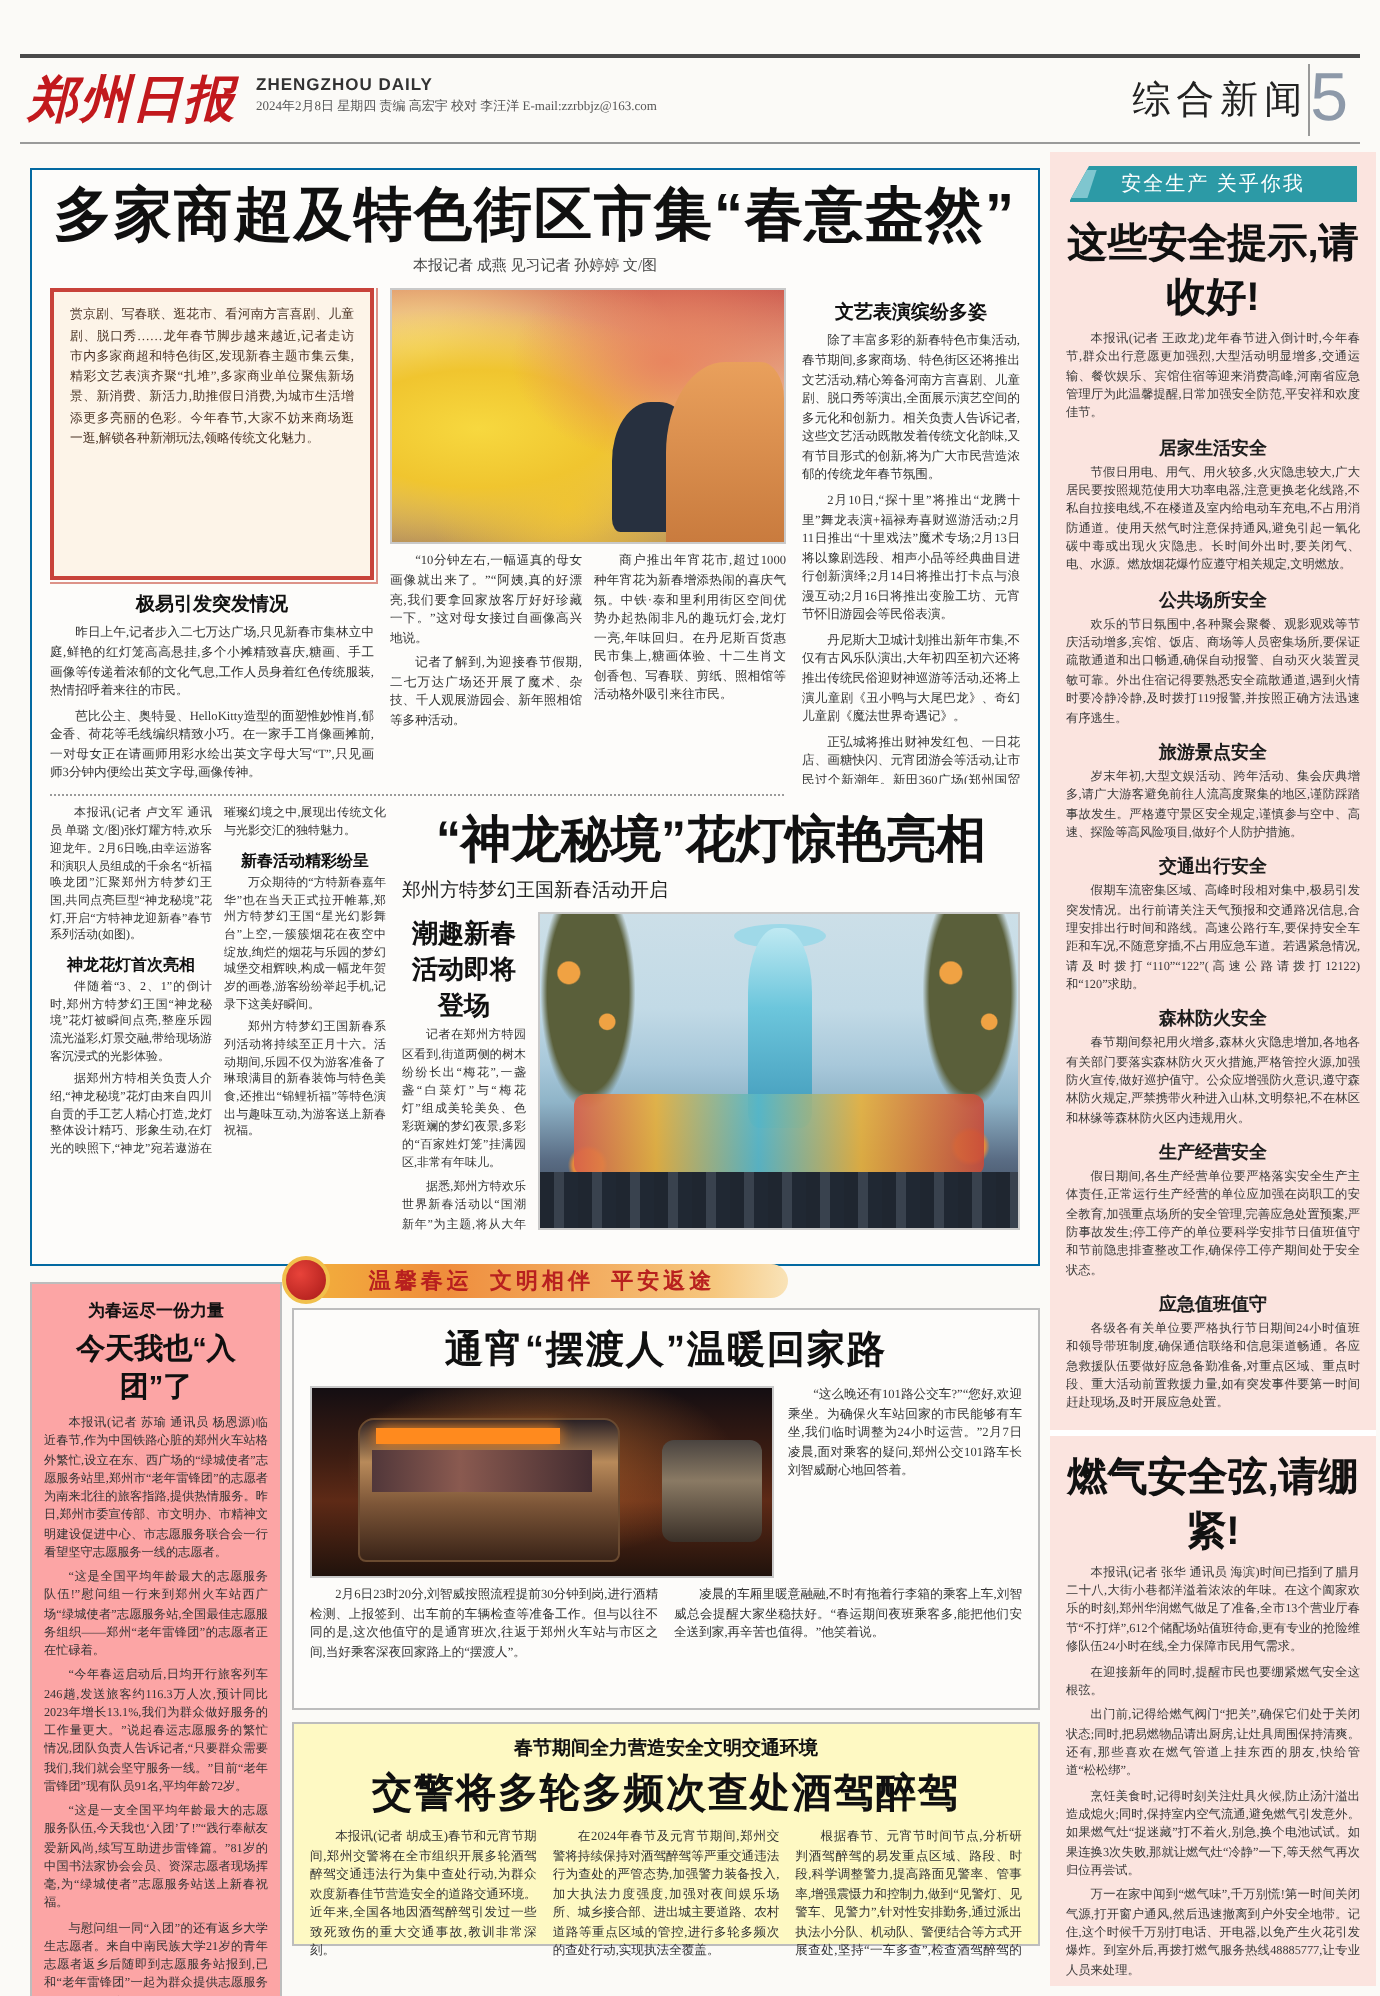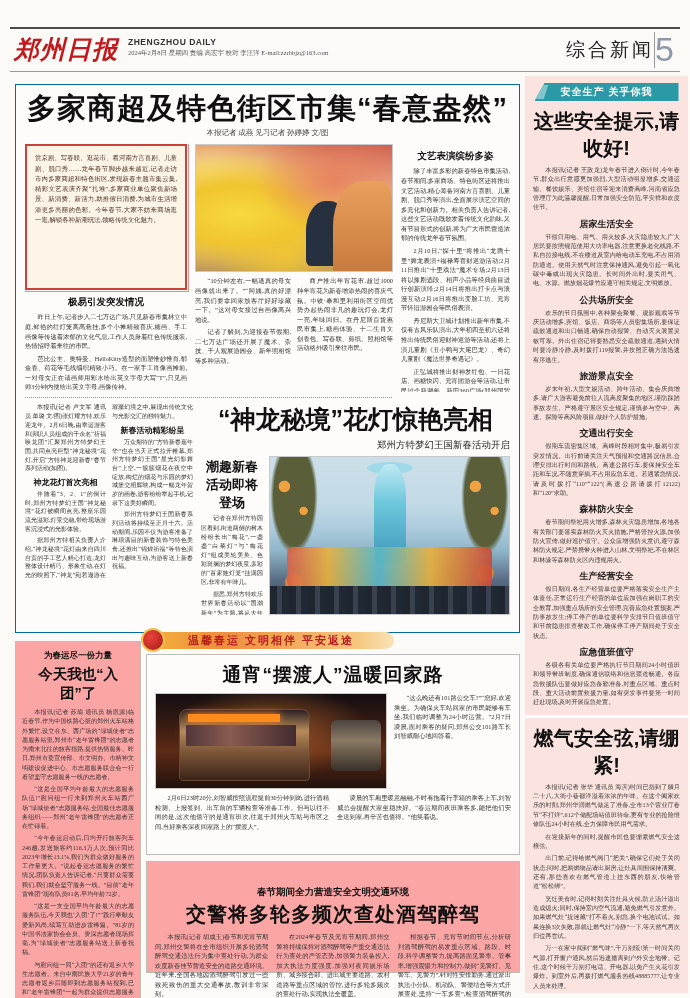--- a/index.html
+++ b/index.html
@@ -39,21 +39,21 @@
   .col-arts{flex:1;overflow:hidden;}
   .divider-dot{border-top:1px dotted #9a9a9a;margin:5px 118px 5px 0;}
 
   
   .dragon-row{display:flex;gap:8px;height:212px;overflow:hidden;}
   .dragon-left{width:168px;flex:none;columns:2;column-gap:6px;overflow:hidden;}
   .dragon-left .bt{font-size:6px;line-height:1.45;}
   .dragon-left .sh{font-size:8px;margin:4px 0 2px;}
   .dragon-right{flex:1;display:flex;flex-direction:column;}
   .dragon-headline{font-family:"Liberation Sans",sans-serif;font-size:25px;font-weight:900;text-align:center;margin:0;color:#111;}
-  .dragon-sub{text-align:right;font-size:9.5px;margin:3px 0 4px;color:#222;}
+  .dragon-sub{text-align:left;font-size:9.5px;margin:3px 0 4px;color:#222;}
   .dragon-body{display:flex;gap:6px;flex:1;overflow:hidden;}
   .dragon-side{width:62px;flex:none;overflow:hidden;}
   .dragon-side .bt{font-size:6px;}
   .dragon-side .sh{font-size:13px;margin:2px 0 2px;}
 
   
   .ph{position:relative;overflow:hidden;border:1px solid #c9c9c9;box-sizing:border-box;}
   .photo-lion{height:128px;background:
      radial-gradient(ellipse at 70% 28%, #e8855f 0%, transparent 40%),
      radial-gradient(ellipse at 22% 55%, #f7d83f 0%, #f0c52f 30%, transparent 62%),
@@ -96,45 +96,45 @@
   .tuan-box{position:absolute;left:15px;top:641px;width:126px;height:396px;border:1px solid #bdbdbd;
             box-sizing:border-box;padding:6px;background:#fca5a5;overflow:hidden;}
   .tuan-kicker{font-size:8.5px;font-weight:bold;text-align:center;font-family:"Liberation Sans",sans-serif;margin:2px 0 3px;color:#111;}
   .tuan-headline{font-size:14.5px;font-weight:900;font-family:"Liberation Sans",sans-serif;text-align:center;margin:0 0 5px;color:#101010;}
   .tuan-box .bt{font-size:6.1px;}
 
   
   .spring-banner{position:absolute;left:148px;top:632px;width:246px;height:17px;border-radius:9px;
      background:linear-gradient(90deg,#f3b23c,#ef8d3c 30%,#f6c77e 85%,#f9e3b8);
      display:flex;align-items:center;justify-content:center;}
-  .spring-banner .txt{font-size:11px;font-weight:bold;color:#b8201f;letter-spacing:2px;font-family:Liberation Sans, sans-serif;}
+  .spring-banner .txt{font-size:11px;font-weight:bold;color:#b8201f;letter-spacing:2px;font-family:Liberation Mono, monospace;}
   .banner-knot{position:absolute;left:-7px;top:-4px;width:24px;height:24px;border-radius:50%;
      background:radial-gradient(circle at 35% 35%, #e8433a, #a81a18);border:2px solid #f1c04c;box-sizing:border-box;}
 
   
   .bus-box{position:absolute;left:146px;top:654px;width:374px;height:201px;border:1px solid #bdbdbd;
            box-sizing:border-box;padding:6px 8px;background:#fdfcfa;}
   .bus-headline{font-size:19px;font-weight:900;font-family:"Liberation Sans",sans-serif;text-align:center;margin:1px 0 5px;letter-spacing:1px;color:#101010;}
   .bus-row{display:flex;gap:7px;height:96px;}
   .bus-side{flex:1;overflow:hidden;}
   .bus-below{columns:2;column-gap:8px;margin-top:4px;height:56px;overflow:hidden;}
 
   
   .police-box{position:absolute;left:146px;top:861px;width:374px;height:112px;border:1px solid #bdbdbd;
-              box-sizing:border-box;padding:23px 8px;background:#fca5a5;}
+              box-sizing:border-box;padding:5px 8px;background:#fef9c3;}
   .police-kicker{font-size:9.5px;text-align:center;font-family:"Liberation Sans",sans-serif;font-weight:bold;margin:1px 0 2px;color:#111;}
   .police-headline{font-size:20px;font-weight:900;font-family:"Liberation Sans",sans-serif;text-align:center;margin:0 0 4px;letter-spacing:1px;color:#101010;}
   .police-cols{columns:3;column-gap:8px;height:76px;overflow:hidden;}
 
   
   .sidebar{position:absolute;left:525px;top:76px;width:163px;height:917px;background:#fbe4df;
            box-sizing:border-box;padding:5px 8px;overflow:hidden;}
   .ribbon{position:relative;width:144px;height:18px;margin:2px auto 7px;background:#2c9aa6;color:#fff;
           display:flex;align-items:center;justify-content:center;font-family:"Liberation Sans",sans-serif;
-          font-weight:bold;font-size:10px;letter-spacing:1px;clip-path:polygon(10px 0,100% 0,100% 100%,0 100%);}
+          font-weight:normal;font-size:10px;letter-spacing:1px;clip-path:polygon(10px 0,100% 0,100% 100%,0 100%);}
   .ribbon-accent{position:absolute;left:3px;top:2px;width:8px;height:14px;background:#7fc6cf;transform:skewX(-18deg);}
   .sb-h1{font-family:"Liberation Sans",sans-serif;font-weight:900;font-size:20px;text-align:center;margin:3px 0 4px;color:#111;}
   .sidebar .bt{font-size:6.15px;color:#3a3a3a;}
   .sb-sh{font-family:"Liberation Sans",sans-serif;font-weight:bold;font-size:9px;text-align:center;margin:5px 0 2px;color:#1c1c1c;}
   .sb-div{border-top:3px solid #fff;margin:7px -8px;}
 </style>
 </head>
 <body>
 
 <div class="page">

